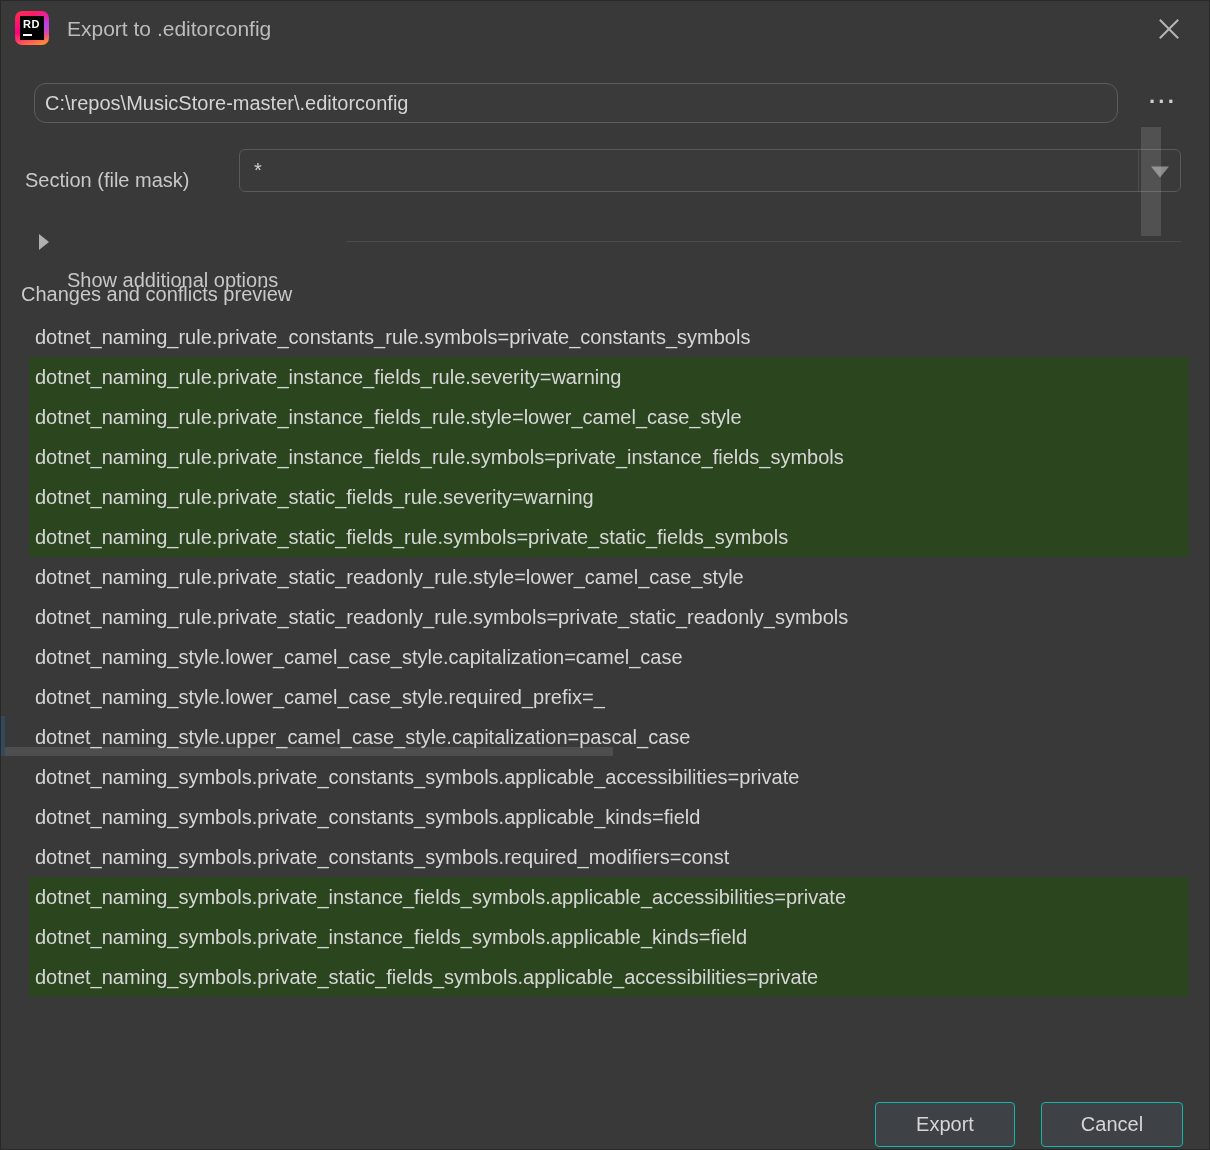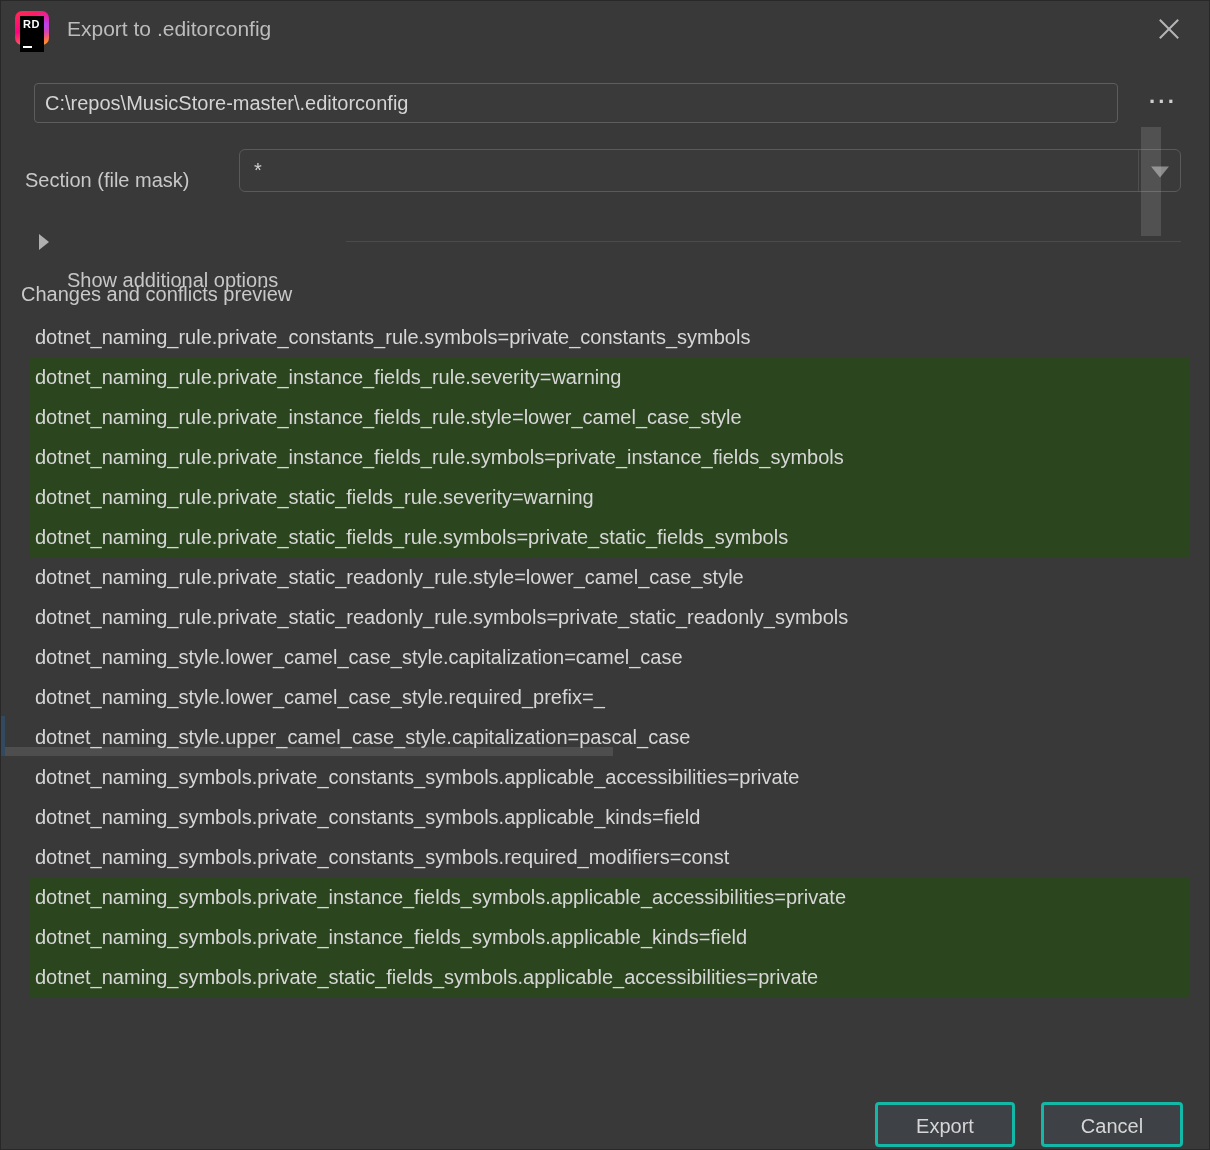--- a/index.html
+++ b/index.html
@@ -15,21 +15,21 @@
   
   .rd-icon {
     position: absolute; left: 14px; top: 10px;
     width: 34px; height: 34px; border-radius: 7px;
     background:
       radial-gradient(circle at 88% 42%, #b24bf3 0%, rgba(178,75,243,0) 42%),
       linear-gradient(160deg, #fe2857 8%, #ff0080 48%, #ff9533 96%);
   }
   .rd-inner {
     position: absolute; left: 5px; top: 5px;
-    width: 24px; height: 36px; background: #000;
+    width: 24px; height: 24px; background: #000;
   }
   .rd-inner .rd-text {
     position: absolute; left: 3px; top: 2px;
     color: #fff; font-size: 11px; font-weight: bold; letter-spacing: 0.5px;
   }
   .rd-inner .rd-underscore {
     position: absolute; left: 3px; bottom: 4px;
     width: 9px; height: 2px; background: #fff;
   }
   .dialog-title {
@@ -44,21 +44,21 @@
     content: ""; position: absolute; left: 1px; top: 13px;
     width: 26px; height: 2px; background: #b3b5b7;
   }
   .close-btn::before { transform: rotate(45deg); }
   .close-btn::after  { transform: rotate(-45deg); }
 
   
   .path-input {
     position: absolute; left: 33px; top: 82px;
     width: 1084px; height: 40px;
-    background: #3a3a3a; border: 1px solid #5d5d5d; border-radius: 4px;
+    background: #3a3a3a; border: 1px solid #5d5d5d; border-radius: 12px;
     color: #d4d4d4; font-size: 20px; padding: 0 10px;
     font-family: "Liberation Sans", sans-serif;
     outline: none;
   }
   .browse-btn {
     position: absolute; left: 1144px; top: 86px;
     width: 36px; height: 32px;
     color: #cfcfcf; font-size: 22px; font-weight: bold;
     letter-spacing: 2px; text-align: center; line-height: 30px;
     cursor: pointer;
@@ -139,21 +139,21 @@
 
   
   .edge-accent {
     position: absolute; left: 0; top: 715px;
     width: 4px; height: 40px; background: #32495f;
   }
 
   
   .btn {
     position: absolute; top: 1101px; height: 45px;
-    background: #3e4145; border: 3px solid #14b8a6; border-radius: 4px;
+    background: #3e4145; border: 1px solid #14b8a6; border-radius: 4px;
     color: #d6d6d6; font-size: 20px; text-align: center; line-height: 42px;
     cursor: pointer;
   }
   .btn-export { left: 874px; width: 140px; }
   .btn-cancel { left: 1040px; width: 142px; }
 </style>
 </head>
 <body>
 
 <div class="rd-icon">

